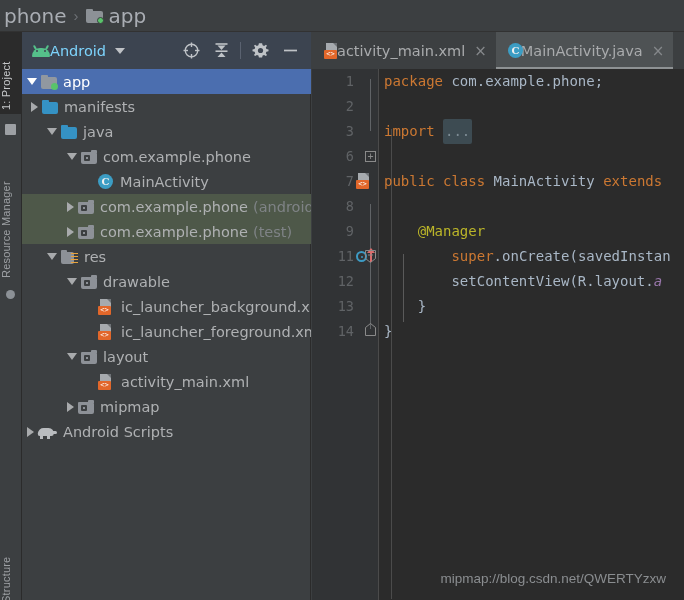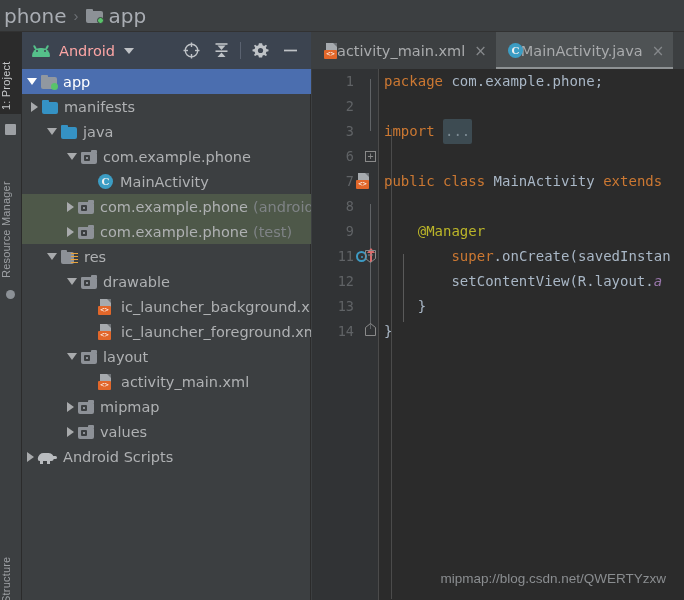--- a/index.html
+++ b/index.html
@@ -112,21 +112,21 @@
   }
   .pp-android-icon .ear.l { left: 2px; transform: rotate(-28deg); }
   .pp-android-icon .ear.r { right: 2px; transform: rotate(28deg); }
   .pp-android-icon .eye {
     position: absolute; bottom: 5px; width: 2px; height: 2px;
     background: #3C4450; border-radius: 50%;
   }
   .pp-android-icon .eye.l { left: 4px; }
   .pp-android-icon .eye.r { right: 4px; }
   .pp-title {
-    color: #fca5a5; font-size: 14.5px; margin-left: 9px;
+    color: #7dd3fc; font-size: 14.5px; 
     font-family: "DejaVu Sans", sans-serif;
   }
   .caret-down {
     width: 0; height: 0; margin-left: 9px;
     border-left: 5px solid transparent;
     border-right: 5px solid transparent;
     border-top: 6px solid #BFC2C6;
   }
   .pp-tools { margin-left: auto; display: flex; align-items: center; gap: 0; }
   .tool-btn {
@@ -590,30 +590,20 @@
         <div class="node" style="padding-left: 45px;">
           <span class="arrow right"></span>
           <span class="ico ico-pkg">
             <span class="tab"></span>
             <span class="body"></span>
             <span class="inner"></span>
             <span class="inner2"></span>
           </span>
           <span class="node-label">mipmap</span>
         </div>
-        <div class="node" style="padding-left: 45px;">
-          <span class="arrow right"></span>
-          <span class="ico ico-pkg">
-            <span class="tab"></span>
-            <span class="body"></span>
-            <span class="inner"></span>
-            <span class="inner2"></span>
-          </span>
-          <span class="node-label">values</span>
-        </div>
         <div class="node" style="padding-left: 5px;">
           <span class="arrow right"></span>
           <span class="ico ico-gradle">
             <span class="e"></span>
             <span class="trunk"></span>
             <span class="leg l"></span>
             <span class="leg r"></span>
           </span>
           <span class="node-label">Android Scripts</span>
         </div>

